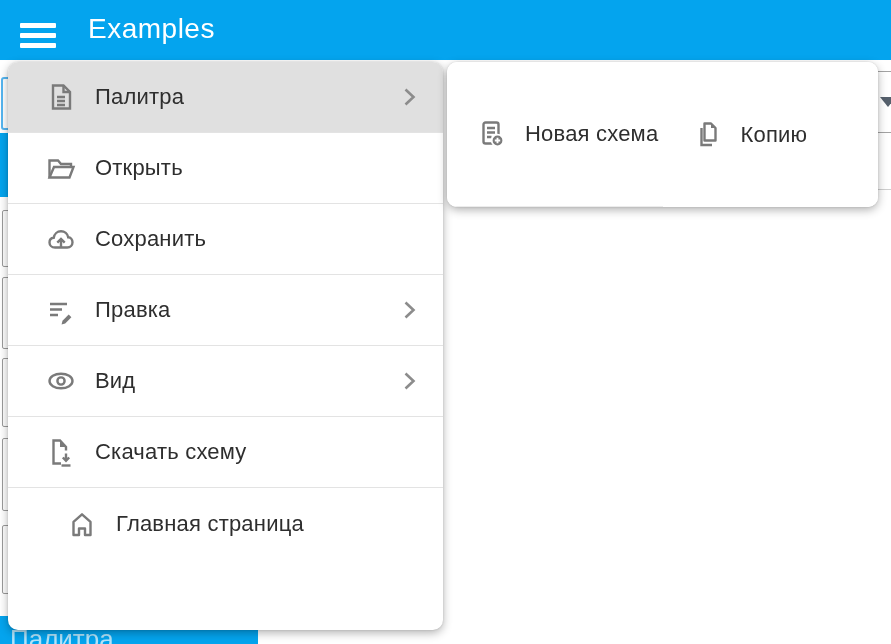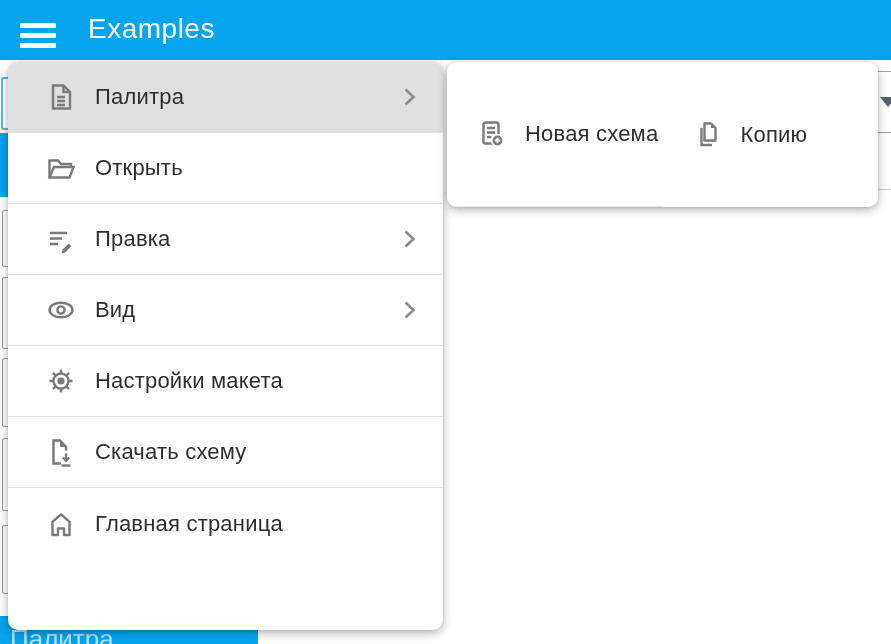--- a/index.html
+++ b/index.html
@@ -43,21 +43,21 @@
 
   
   .panel { position:absolute; background:#fff; border-radius:10px; overflow:hidden;
       box-shadow:0 3px 10px rgba(0,0,0,0.30), 0 0 2px rgba(0,0,0,0.15); }
   .menu-panel { z-index:5; left:8px; top:62px; width:435px; height:568px; }
   .submenu-panel { z-index:6; left:447px; top:62px; width:431px; height:145px;
       display:flex; flex-direction:row; }
 
   .mi { position:relative; display:flex; align-items:center; height:71px;
       border-bottom:1px solid #e3e3e3; cursor:pointer; background:#fff; }
-  .mi:last-child { border-bottom:none; }
+  .mi:last-child { border-bottom:none;padding-left:21px; }
   .mi.highlight { background:var(--highlight); }
 
   .smi { position:relative; display:flex; align-items:center; flex:1;
       border-bottom:1px solid #ececec; cursor:pointer; background:#fff; }
   .smi:last-child { border-bottom:none; }
 
   .ic { width:32px; height:32px; flex:0 0 32px; margin-left:37px; margin-right:18px; }
   .smi .ic { margin-left:28px; }
   .lbl { font-size:22px; color:#2e2e2e; letter-spacing:0.2px; white-space:nowrap; }
   .chev { margin-left:auto; margin-right:26px; width:15px; height:20px; flex:0 0 15px; }
@@ -108,20 +108,27 @@
     </div>
 
     <div class="mi">
       <svg class="ic" viewBox="0 0 32 32">
         <path class="st" d="M4.5 25.5 V8.5 h8.5 l3 3.5 H26 v3"></path>
         <path class="st" d="M4.5 25.5 L9 15 h19.5 L24.5 25.5 Z"></path>
       </svg>
       <span class="lbl">Открыть</span>
     </div>
 
+    <div class="mi">
+      <svg class="ic" viewBox="0 0 32 32">
+        <path class="st" d="M10 24.5 C6.6 24.5 4.5 22 4.5 19.4 C4.5 16.9 6.3 15 8.8 14.7 C9.3 10.9 12.3 8.2 16 8.2 C19.6 8.2 22.6 10.8 23.2 14.3 C25.6 14.5 27.5 16.6 27.5 19.2 C27.5 22 25.3 24.5 22.3 24.5 Z"></path>
+        <path class="st" d="M16 24.5 V16 M12.3 19.7 L16 16 L19.7 19.7"></path>
+      </svg>
+      <span class="lbl">Сохранить</span>
+    </div>
 
     <div class="mi">
       <svg class="ic" viewBox="0 0 32 32">
         <path class="st" stroke-width="2.6" d="M5 10 h17 M5 15.5 h12 M5 21 h8"></path>
         <path class="fl" d="M17.5 26.8 l6.2-6.2 2.7 2.7 -6.2 6.2 -3.6 0.9 Z"></path>
       </svg>
       <span class="lbl">Правка</span>
       <svg class="chev" viewBox="0 0 15 20">
         <path d="M3.5 2.5 L11.5 10 L3.5 17.5" fill="none" stroke="#8c8c8c" stroke-width="2.6"></path>
       </svg>
@@ -131,28 +138,20 @@
       <svg class="ic" viewBox="0 0 32 32">
         <ellipse class="st" cx="16" cy="16" rx="11.5" ry="7.3"></ellipse>
         <circle class="st" stroke-width="2.8" cx="16" cy="16" r="3.6"></circle>
       </svg>
       <span class="lbl">Вид</span>
       <svg class="chev" viewBox="0 0 15 20">
         <path d="M3.5 2.5 L11.5 10 L3.5 17.5" fill="none" stroke="#8c8c8c" stroke-width="2.6"></path>
       </svg>
     </div>
 
-    <div class="mi">
-      <svg class="ic" viewBox="0 0 32 32">
-        <path class="st" stroke-width="4.2" d="M23.5 16 H27.5 M16 23.5 V27.5 M4.5 16 H8.5 M16 4.5 V8.5 M21.3 21.3 L24.1 24.1 M10.7 21.3 L7.9 24.1 M10.7 10.7 L7.9 7.9 M21.3 10.7 L24.1 7.9"></path>
-        <circle class="st" stroke-width="2.6" cx="16" cy="16" r="7.5" fill="#fff"></circle>
-        <circle class="fl" cx="16" cy="16" r="3.6"></circle>
-      </svg>
-      <span class="lbl">Настройки макета</span>
-    </div>
 
     <div class="mi">
       <svg class="ic" viewBox="0 0 32 32">
         <path class="st" d="M16 27.5 H8.5 V4.5 H15 L21 11 V14.5"></path>
         <path class="fl" d="M15 4.5 L21 11 H15 Z"></path>
         <path class="st" d="M21 17.5 V24.5 M17.8 21.5 L21 24.7 L24.2 21.5"></path>
         <path class="st" stroke-width="2.8" d="M16.5 29.5 H25.5"></path>
       </svg>
       <span class="lbl">Скачать схему</span>
     </div>

